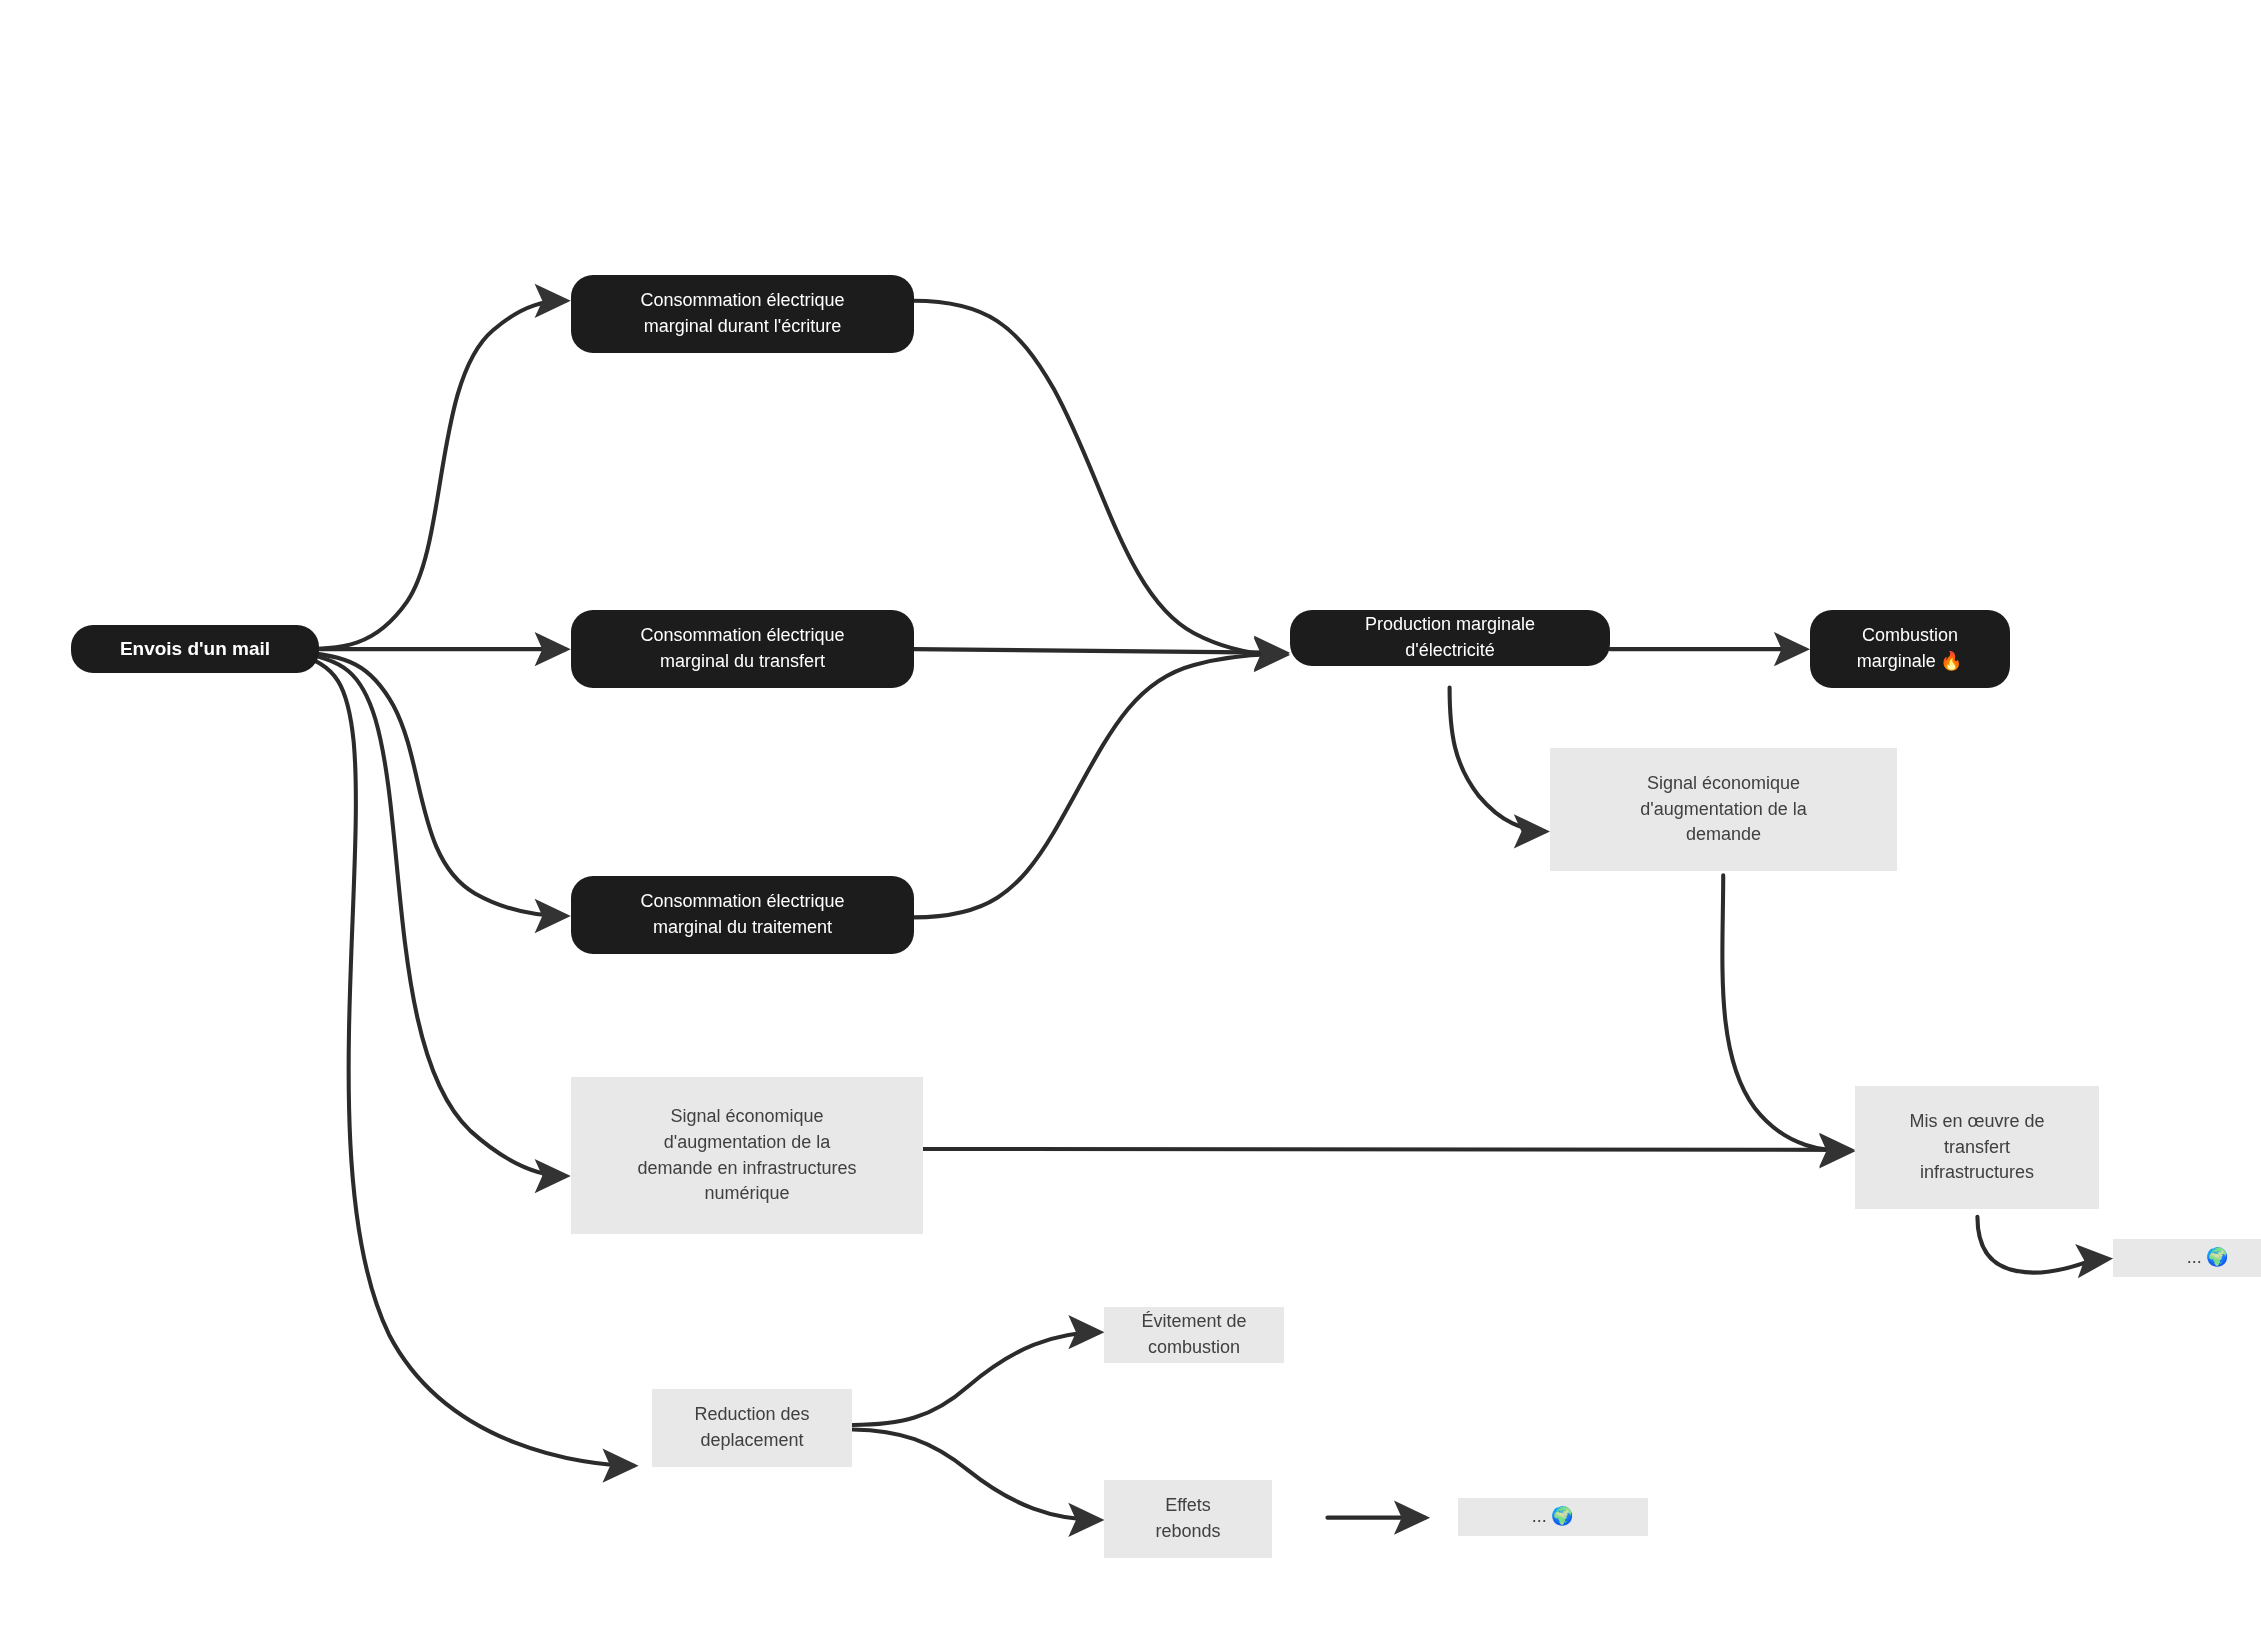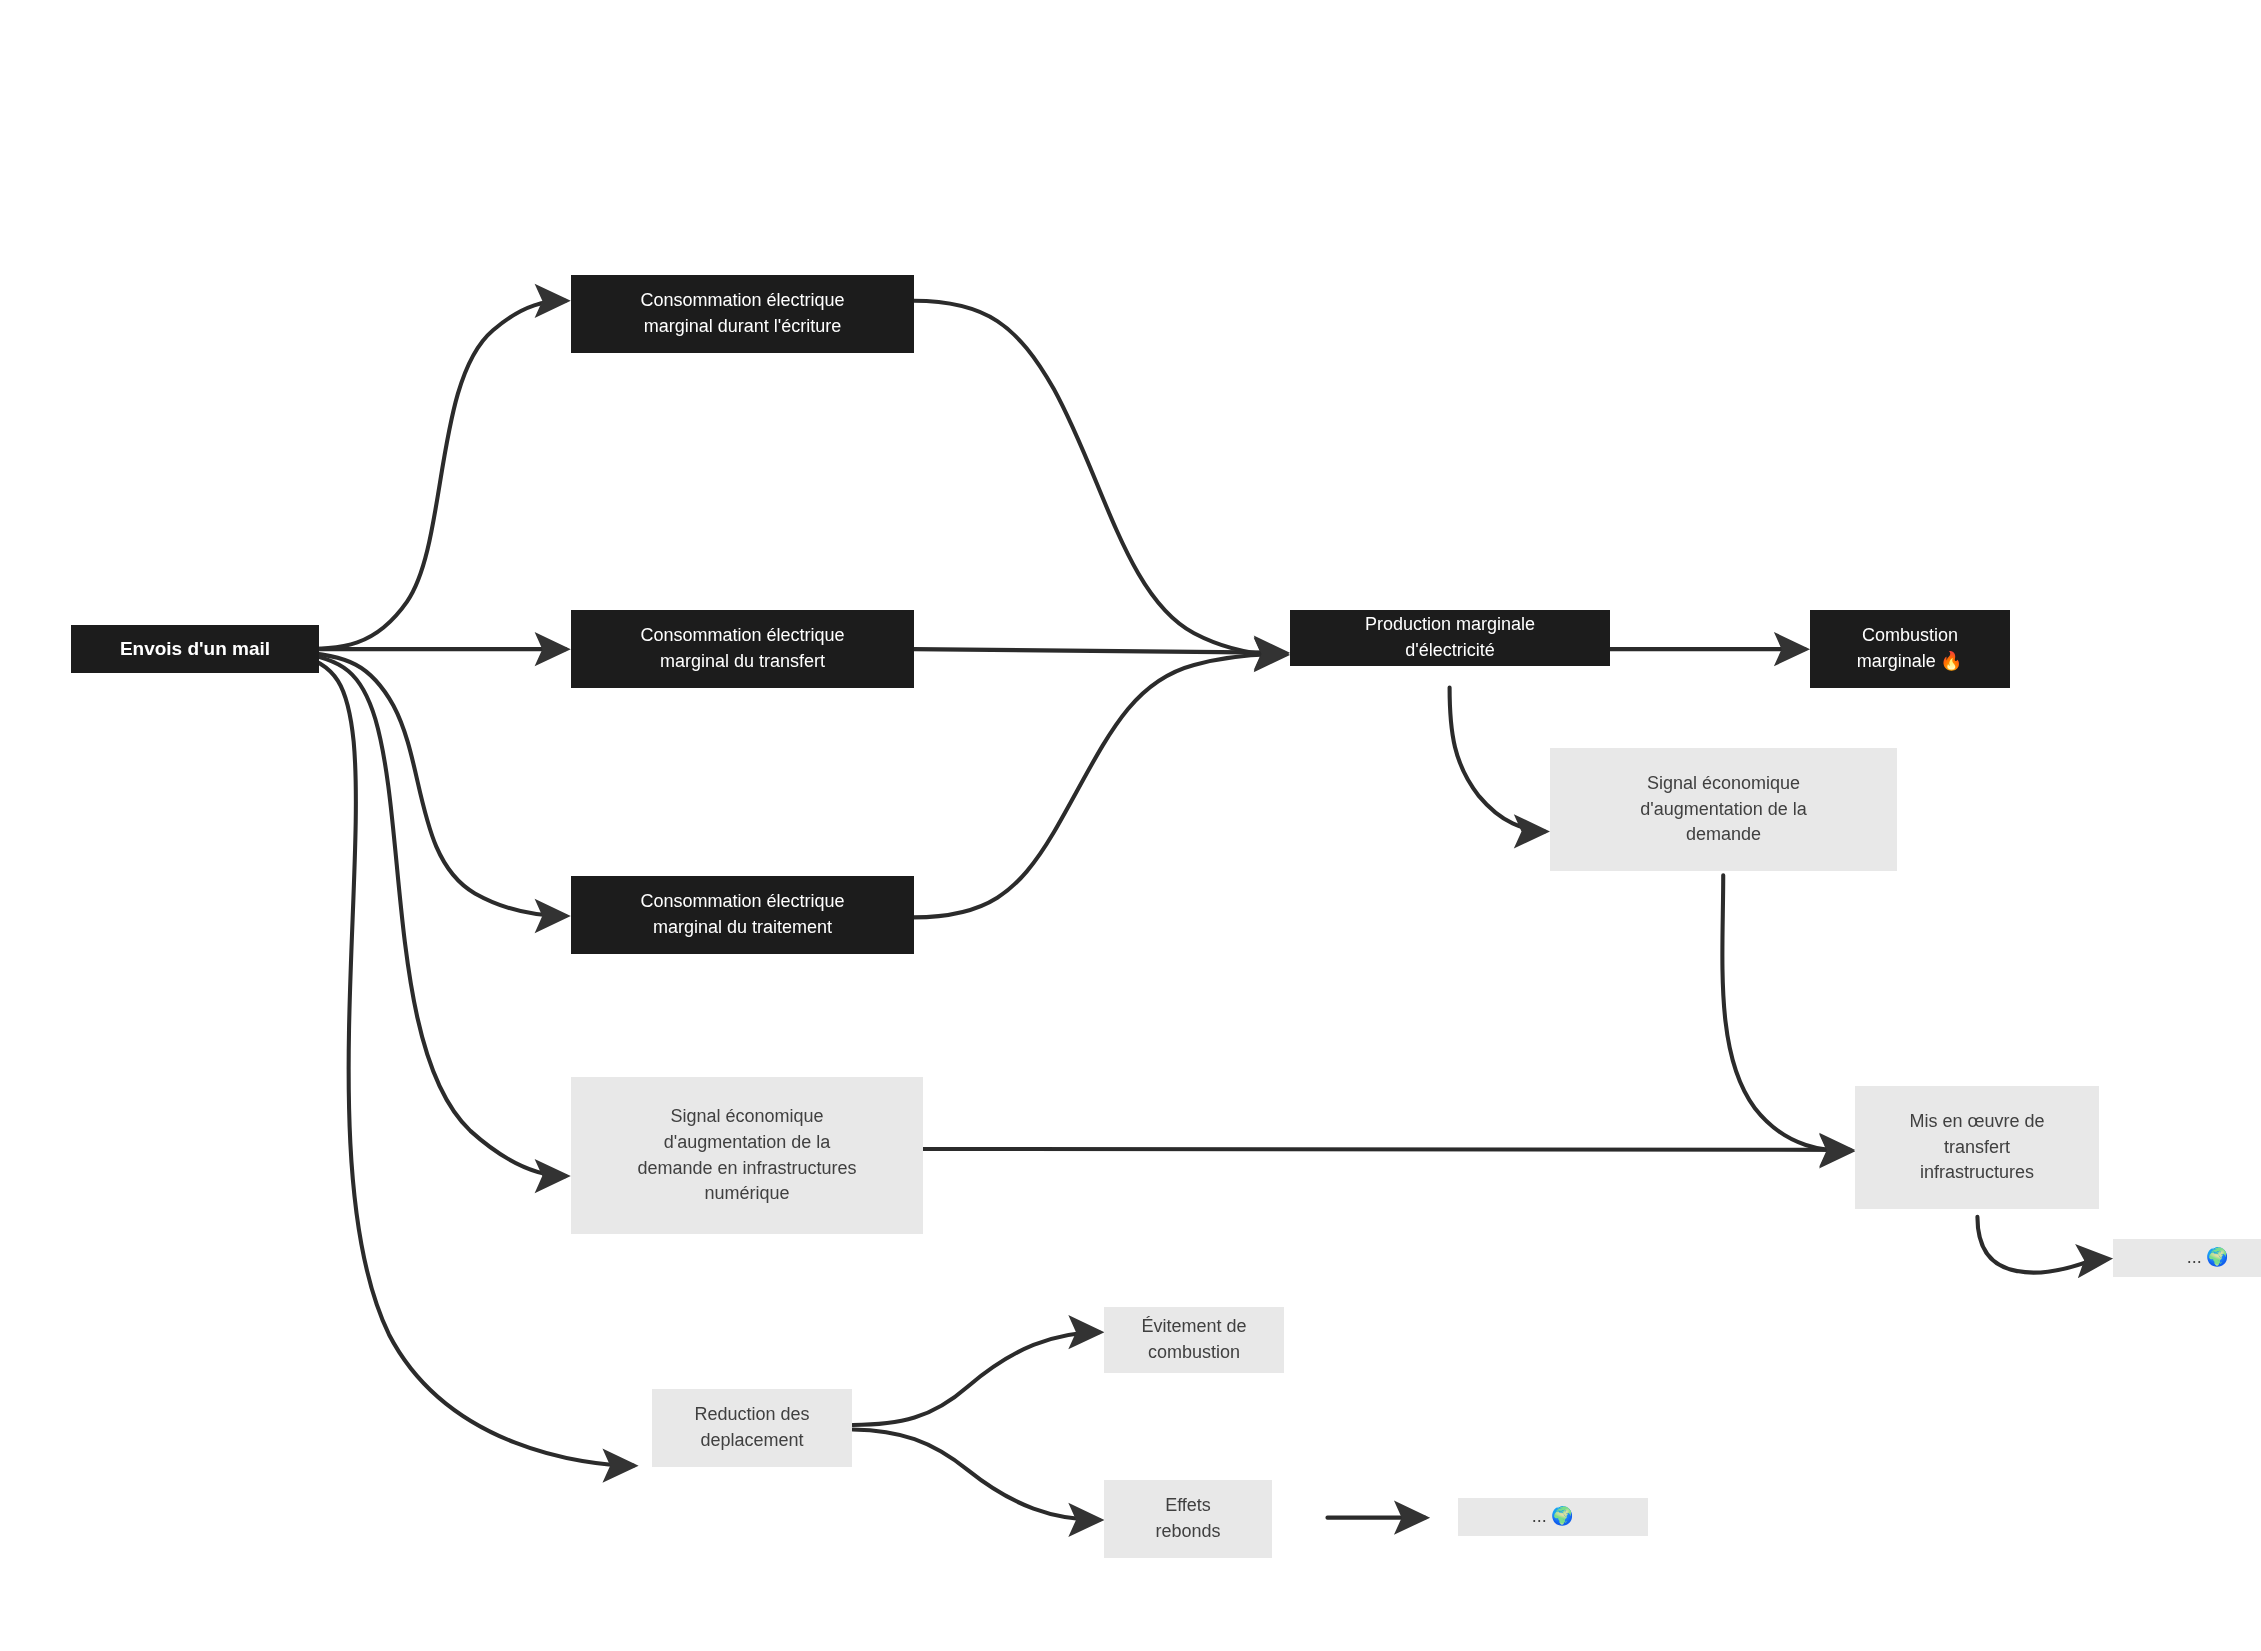--- a/index.html
+++ b/index.html
@@ -46,20 +46,21 @@
     align-items: center;
     justify-content: center;
     text-align: center;
     line-height: 1.42;
     white-space: pre-line;
     padding: 0 11.8px;
   }
   .node-dark {
     background: #1c1c1c;
     color: #ffffff;
+    border-radius: 22px;
   }
   .node-light {
     background: #e8e8e8;
     color: #404040;
   }
   .node-root {
     font-weight: bold;
     margin-left: 24px;
   }
   .node-label {
@@ -173,21 +174,21 @@
 
   <div class="node node-light" style="left:2113px; top:1239px; width:190px; height:38px; font-size:18px;">
     <span class="node-label">... 🌍</span>
   </div>
 
   <div class="node node-light" style="left:652px; top:1389px; width:200px; height:78px; font-size:18px;">
     <span class="node-label">Reduction des
 deplacement</span>
   </div>
 
-  <div class="node node-light" style="left:1104px; top:1307px; width:180px; height:66px; font-size:18px;">
+  <div class="node node-light" style="left:1104px; top:1307px; width:180px; height:56px; font-size:18px;">
     <span class="node-label">Évitement de
 combustion</span>
   </div>
 
   <div class="node node-light" style="left:1104px; top:1480px; width:168px; height:78px; font-size:18px;">
     <span class="node-label">Effets
 rebonds</span>
   </div>
 
   <div class="node node-light" style="left:1458px; top:1498px; width:190px; height:38px; font-size:18px;">

